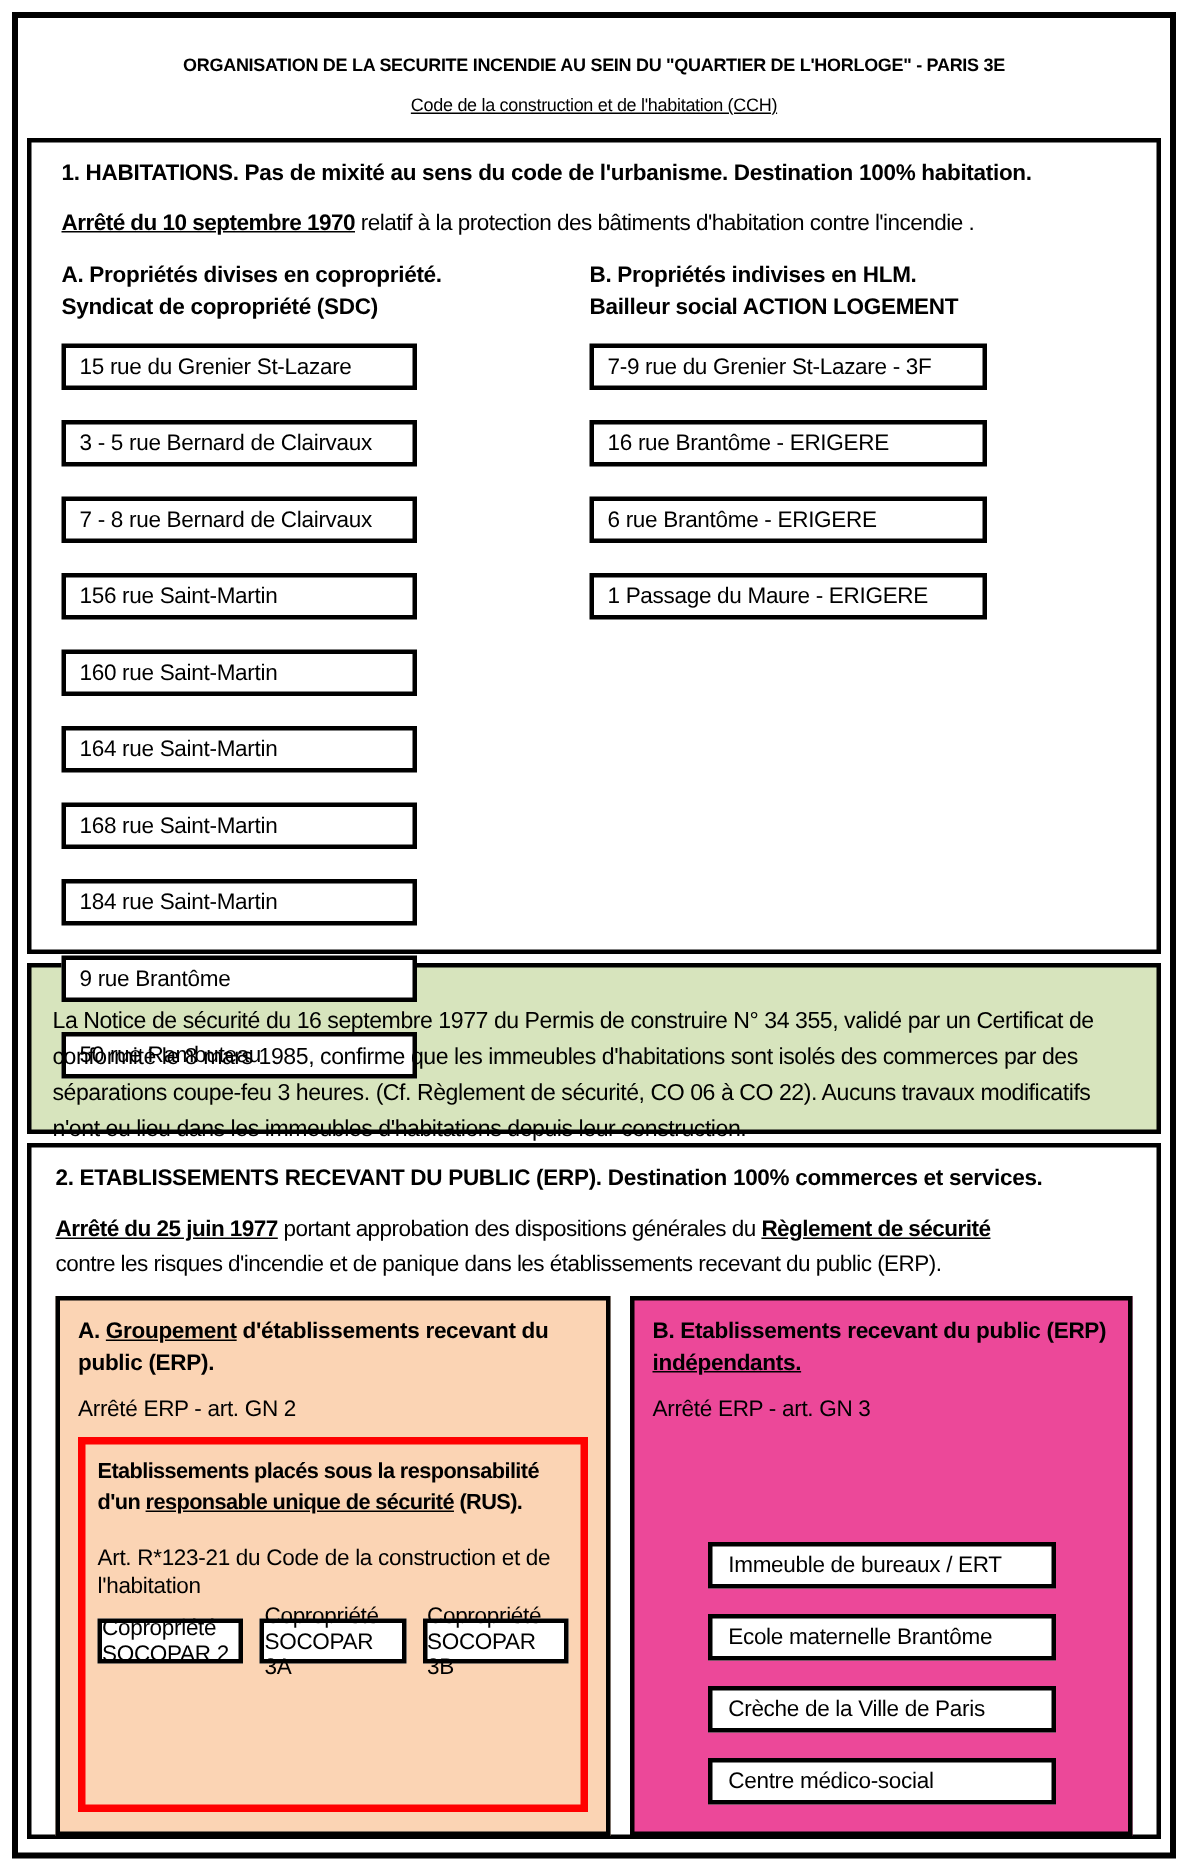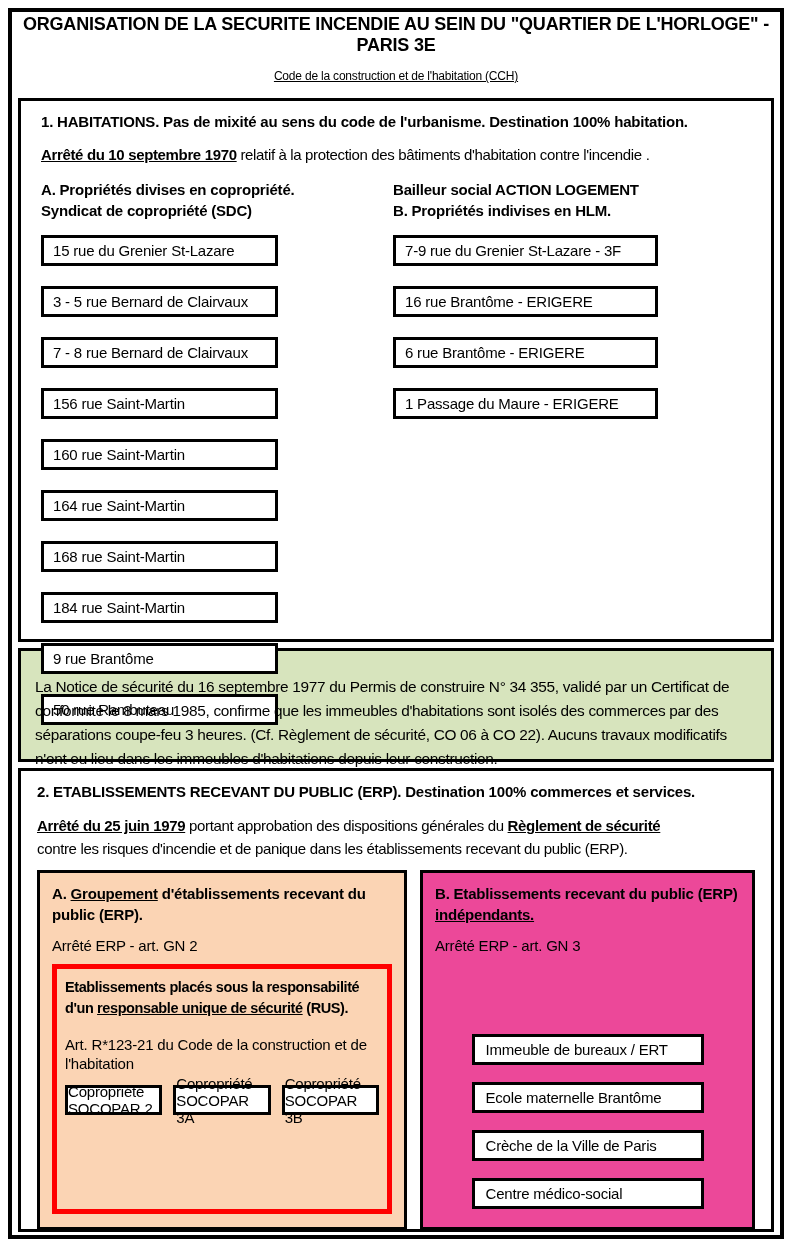--- a/index.html
+++ b/index.html
@@ -1,21 +1,21 @@
 <!DOCTYPE html>
 <html><head>
 <meta charset="utf-8">
 <style>
   * { box-sizing: border-box; margin: 0; padding: 0; }
   html,body { width: 792px; height: 1247px; background: #fff; }
   body { font-family: "Liberation Sans", "DejaVu Sans", sans-serif; color: #000; letter-spacing: -0.2px; }
   .page { width: 792px; height: 1247px; padding: 8px; }
   .frame { border: 4px solid #000; height: 100%; padding: 0 6px; overflow: hidden; }
 
-  .doc-title { margin-top: 2px; text-align: center; font-weight: bold; font-size: 18px; }
+  .doc-title { margin-top: 24px; text-align: center; font-weight: bold; font-size: 12px; }
   .doc-subtitle { margin-top: 13px; text-align: center; font-size: 12px; }
   .u { text-decoration: underline; }
   .bu { font-weight: bold; text-decoration: underline; margin-top: 36px; }
 
   .sec { border: 3px solid #000; padding: 12px 20px; }
   .sec1 { margin-top: 15px; height: 544px; }
   .sec-heading { font-weight: bold; font-size: 15px; }
   .decree { margin-top: 16px; font-size: 15px; white-space: nowrap; letter-spacing: -0.35px; }
 
   .cols { display: flex; margin-top: 16px; }
@@ -74,38 +74,38 @@
               <div class="addr-box">160 rue Saint-Martin</div>
               <div class="addr-box">164 rue Saint-Martin</div>
               <div class="addr-box">168 rue Saint-Martin</div>
               <div class="addr-box">184 rue Saint-Martin</div>
               <div class="addr-box">9 rue Brantôme</div>
               <div class="addr-box">50 rue Rambuteau</div>
             </div>
         </div>
         <div class="colB">
           <div class="col-head">
+            <div>B. Propriétés indivises en HLM.</div>
             <div>Bailleur social ACTION LOGEMENT</div>
-            <div>B. Propriétés indivises en HLM.</div>
           </div>
           <div class="addr-list">
               <div class="addr-box">7-9 rue du Grenier St-Lazare - 3F</div>
               <div class="addr-box">16 rue Brantôme - ERIGERE</div>
               <div class="addr-box">6 rue Brantôme - ERIGERE</div>
               <div class="addr-box">1 Passage du Maure - ERIGERE</div>
             </div>
         </div>
       </div>
     </div>
 
     <div class="notice" style="background: rgb(215, 228, 189);">La Notice de sécurité du 16 septembre 1977 du Permis de construire N° 34 355,  validé par un Certificat de conformité le 8 mars 1985,  confirme que les immeubles d'habitations sont isolés des commerces par des séparations coupe-feu 3 heures. (Cf. Règlement de sécurité, CO 06  à CO 22). Aucuns travaux modificatifs n'ont eu lieu dans les immeubles d'habitations depuis leur construction.</div>
 
     <div class="sec sec2">
       <div class="sec-heading">2. ETABLISSEMENTS RECEVANT DU PUBLIC (ERP). Destination 100% commerces et services.</div>
-      <p class="decree2"><span class="bu">Arrêté du 25 juin 1979</span><span>  portant approbation des dispositions générales du </span><span class="bu">Règlement de sécurité</span><br><span>contre les risques  d'incendie et de panique dans les établissements recevant du public (ERP).</span></p>
+      <p class="decree2"><span class="bu">Arrêté du 25 juin 1977</span><span>  portant approbation des dispositions générales du </span><span class="bu">Règlement de sécurité</span><br><span>contre les risques  d'incendie et de panique dans les établissements recevant du public (ERP).</span></p>
 
       <div class="erp-row">
 
         <div class="erp-box erp-a" style="background: rgb(251, 212, 180);">
           <div class="erp-head"><span>A. </span><span class="u">Groupement</span><span> d'établissements recevant du public (ERP).</span></div>
           <div class="erp-sub">Arrêté ERP - art. GN 2</div>
           <div class="rus-box" style="border-color: rgb(255, 0, 0);">
             <div class="rus-head"><span>Etablissements placés sous la responsabilité d'un </span><span class="u">responsable unique de sécurité</span><span>  (RUS).</span></div>
             <div class="rus-article">Art. R*123-21 du Code de la construction et de l'habitation</div>
             <div class="socopar-list">

